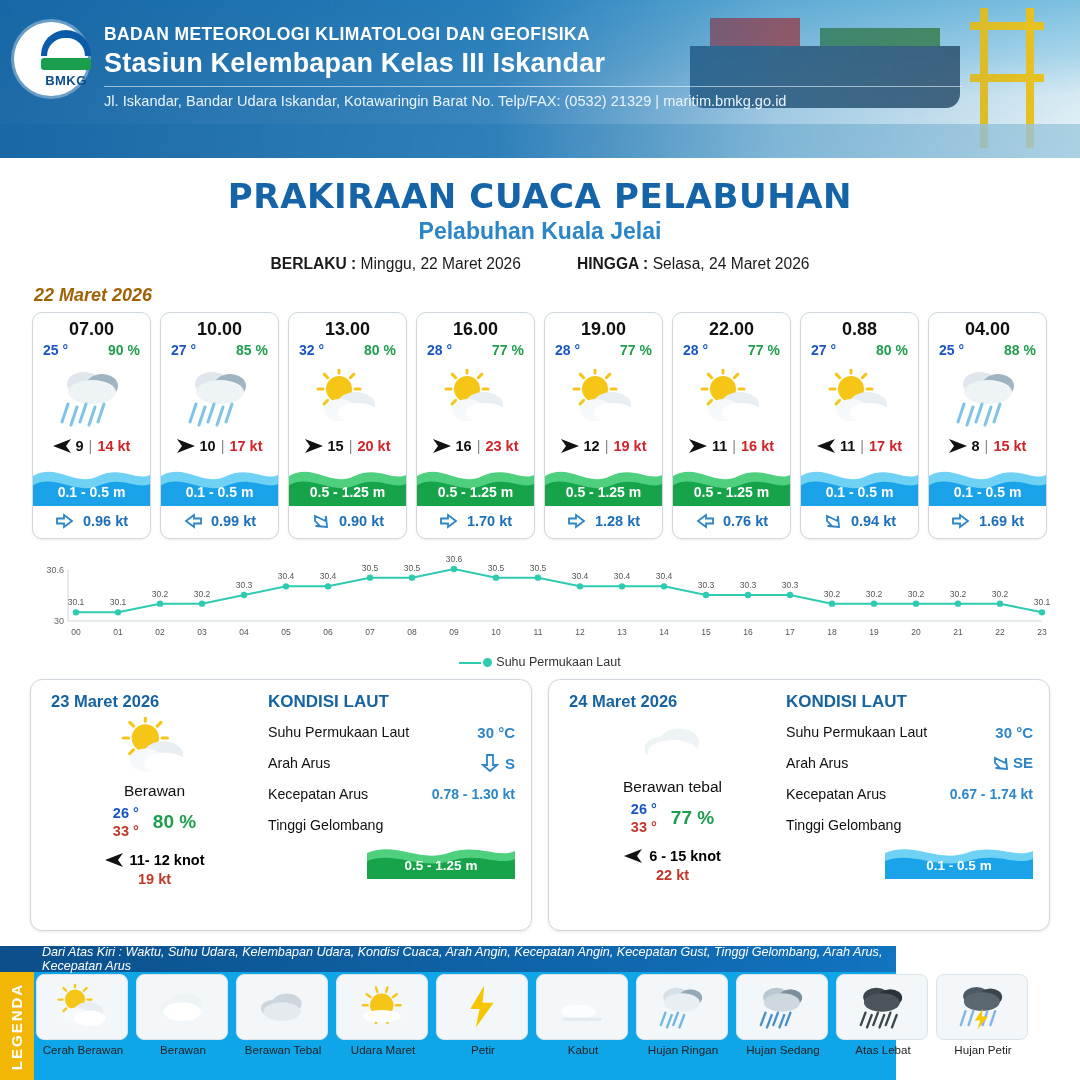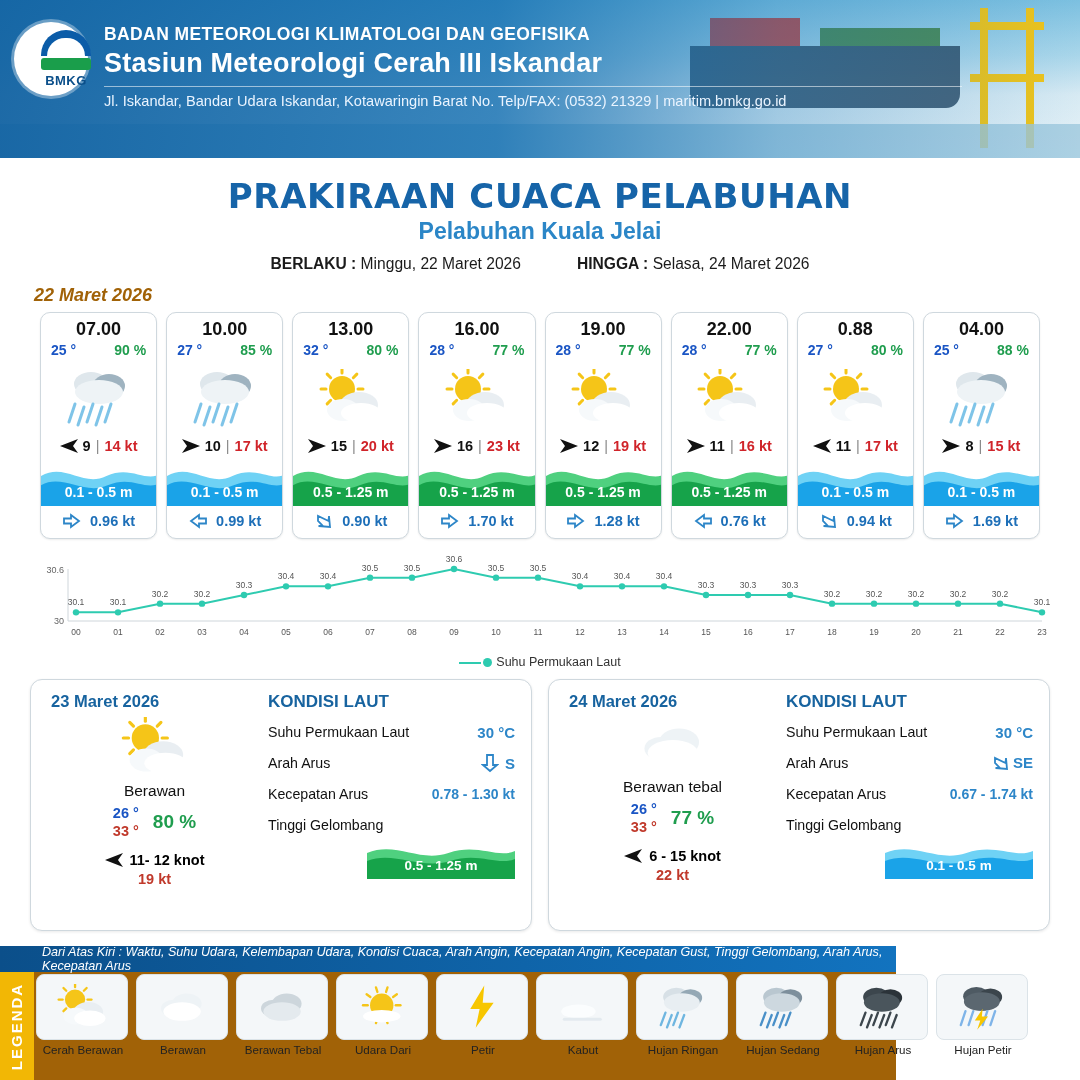--- a/index.html
+++ b/index.html
@@ -51,21 +51,21 @@
   
   .title-main { text-align:center; color:#1664a8; font-size:34px; font-weight:bold; letter-spacing:.6px; margin-top:18px; font-family:"DejaVu Sans", sans-serif;}
   .title-sub { text-align:center; color:#2b86c7; font-size:23px; font-weight:bold; margin-top:2px;}
   .valid-row { display:flex; justify-content:center; gap:56px; margin-top:10px; font-size:15.6px; color:#1b1b1b;}
   .valid-lbl { font-weight:bold; }
 
   
   .date-label { color:#a16207; font-size:18px; font-weight:bold; margin:12px 0 6px 34px;font-style:italic;}
 
   
-  .cards { display:flex; gap:9px; padding:0 40px; }
+  .cards { display:flex; gap:9px; padding:0 32px; }
   .card { width:119px; background:#ffffff; border:1px solid #cfd8de; border-radius:10px; overflow:hidden;
           box-shadow:0 1px 2px rgba(0,0,0,.08); display:flex; flex-direction:column; }
   .c-time { text-align:center; font-size:18px; font-weight:bold; color:#111; padding:6px 0 2px;}
   .c-th { display:flex; justify-content:space-between; padding:0 10px 4px; font-size:14px; font-weight:bold;}
   .c-temp { color:#1a55c4; }
   .c-hum { color:#1f9d4e; }
   .c-icon { height:74px; display:flex; align-items:center; justify-content:center; }
   .c-wind { display:flex; align-items:center; justify-content:center; gap:5px; font-size:14.5px; font-weight:bold; padding:2px 0 6px;}
   .c-wind .sp { color:#111; }
   .c-wind .sep { color:#888; font-weight:normal;}
@@ -96,21 +96,21 @@
   .p-gust { color:#c0392b; font-size:14.5px; font-weight:bold; margin-top:3px;}
   .p-right { flex:1; padding-left:6px;}
   .p-title { color:#17639f; font-size:17px; font-weight:bold; margin-bottom:9px;}
   .p-row { display:flex; align-items:center; justify-content:space-between; font-size:14.2px; color:#111; margin-bottom:9px; min-height:22px;}
   .p-val { color:#2d86c8; font-weight:bold; font-size:15px;}
   .p-val.small { font-size:14px;}
   .p-wavebox { position:relative; height:40px; width:148px; margin-left:auto; margin-top:-6px;}
   .p-wavebox .lbl { position:absolute; left:0; right:0; bottom:6px; text-align:center; color:#fff; font-size:13.5px; font-weight:bold;}
 
   
-  .legend { position:absolute; left:0; bottom:0; width:896px; height:134px; background:#a16207;}
+  .legend { position:absolute; left:0; bottom:0; width:896px; height:134px; background:#0ea5e9;}
   .legend-top { height:26px; background:linear-gradient(90deg,#0b4f8a,#1273bf); display:flex; align-items:center;}
   .legend-note { color:#fff; font-size:12.6px; font-style:italic; padding-left:42px;}
   .legend-side { position:absolute; left:0; top:26px; width:34px; height:108px; background:#f2b705;
                  display:flex; align-items:center; justify-content:center;}
   .legend-side span { transform:rotate(-90deg); white-space:nowrap; font-weight:bold; color:#ffffff; font-size:15px; letter-spacing:2px;}
   .legend-items { position:absolute; left:36px; top:28px; display:flex; gap:6px;}
   .li { width:94px; text-align:center;}
   .li .box { width:92px; height:66px; background:#f4f7f9; border:1px solid #dbe3e8; border-radius:8px;
              display:flex; align-items:center; justify-content:center;}
   .li .cap { font-size:11.6px; color:#222; margin-top:3px;}
@@ -132,21 +132,21 @@
   <div class="hdr-water"></div>
   <div class="hdr-overlay"></div>
   <div class="hdr-content">
     <div class="logo">
       <div class="arc"></div>
       <div class="wave"></div>
       <div class="txt">BMKG</div>
     </div>
     <div class="hdr-text">
       <div class="hdr-l1">BADAN METEOROLOGI KLIMATOLOGI DAN GEOFISIKA</div>
-      <div class="hdr-l2">Stasiun Meteorologi Cerah III Iskandar</div>
+      <div class="hdr-l2">Stasiun Kelembapan Kelas III Iskandar</div>
       <div class="hdr-rule"></div>
       <div class="hdr-l3">Jl. Iskandar, Bandar Udara Iskandar, Kotawaringin Barat No. Telp/FAX: (0532) 21329 | maritim.bmkg.go.id</div>
     </div>
   </div>
 </div>
 
 <div class="title-main">PRAKIRAAN CUACA PELABUHAN</div>
 <div class="title-sub">Pelabuhan Kuala Jelai</div>
 <div class="valid-row">
   <div>
@@ -820,21 +820,21 @@
             <line x1="27.437694101250948" y1="43.119017293312766" x2="25.583592135001265" y2="48.82535639108369" stroke="#f5c518" stroke-width="3" stroke-linecap="round"></line>
             <line x1="18.437694101250948" y1="36.58013454126452" x2="13.583592135001265" y2="40.10684605501936" stroke="#f5c518" stroke-width="3" stroke-linecap="round"></line>
             <line x1="15" y1="26.000000000000004" x2="9" y2="26.000000000000004" stroke="#f5c518" stroke-width="3" stroke-linecap="round"></line>
             <line x1="18.437694101250944" y1="15.419865458735485" x2="13.583592135001258" y2="11.893153944980646" stroke="#f5c518" stroke-width="3" stroke-linecap="round"></line>
             <line x1="27.437694101250944" y1="8.880982706687238" x2="25.583592135001258" y2="3.174643608916316" stroke="#f5c518" stroke-width="3" stroke-linecap="round"></line>
             <line x1="38.56230589874905" y1="8.880982706687234" x2="40.41640786499873" y2="3.1746436089163126" stroke="#f5c518" stroke-width="3" stroke-linecap="round"></line>
             <line x1="47.56230589874905" y1="15.41986545873548" x2="52.41640786499873" y2="11.89315394498064" stroke="#f5c518" stroke-width="3" stroke-linecap="round"></line>
     <ellipse cx="33" cy="40" rx="24" ry="8" fill="#ffffff"></ellipse>
   </svg>
         </div>
-                 <div class="cap">Udara Dari</div>
+                 <div class="cap">Udara Maret</div>
       </div>
       <div class="li">
         <div class="box">
           <svg width="35.88" height="45.24" viewBox="0 0 46 58">
     <polygon points="26,2 8,32 20,32 15,56 38,24 24,24" fill="#f7c600"></polygon>
   </svg>
         </div>
                  <div class="cap">Petir</div>
       </div>
       <div class="li">
@@ -883,21 +883,21 @@
     <ellipse cx="48" cy="19" rx="15" ry="11" fill="#2b3339"></ellipse>
     <ellipse cx="37" cy="25" rx="23" ry="12" fill="#4a555c"></ellipse>
     <line x1="16" y1="38" x2="10" y2="54" stroke="#3c464d" stroke-width="3" stroke-linecap="round"></line>
             <line x1="24" y1="41" x2="18" y2="57" stroke="#3c464d" stroke-width="3" stroke-linecap="round"></line>
             <line x1="32" y1="38" x2="26" y2="54" stroke="#3c464d" stroke-width="3" stroke-linecap="round"></line>
             <line x1="40" y1="41" x2="34" y2="57" stroke="#3c464d" stroke-width="3" stroke-linecap="round"></line>
             <line x1="48" y1="38" x2="42" y2="54" stroke="#3c464d" stroke-width="3" stroke-linecap="round"></line>
             <line x1="56" y1="41" x2="50" y2="57" stroke="#3c464d" stroke-width="3" stroke-linecap="round"></line>
   </svg>
         </div>
-                 <div class="cap">Hujan Arus</div>
+                 <div class="cap">Atas Lebat</div>
       </div>
       <div class="li">
         <div class="box">
           <svg width="57.72" height="48.36" viewBox="0 0 74 62">
     <ellipse cx="30" cy="17" rx="17" ry="12" fill="#4e5a63"></ellipse>
     <ellipse cx="48" cy="18" rx="15" ry="11" fill="#3b454c"></ellipse>
     <ellipse cx="37" cy="24" rx="23" ry="12" fill="#5b6770"></ellipse>
     <line x1="16" y1="36" x2="10" y2="54" stroke="#7fb4e8" stroke-width="3" stroke-linecap="round"></line>
             <line x1="26" y1="36" x2="20" y2="54" stroke="#7fb4e8" stroke-width="3" stroke-linecap="round"></line>
             <line x1="44" y1="36" x2="38" y2="54" stroke="#7fb4e8" stroke-width="3" stroke-linecap="round"></line>

